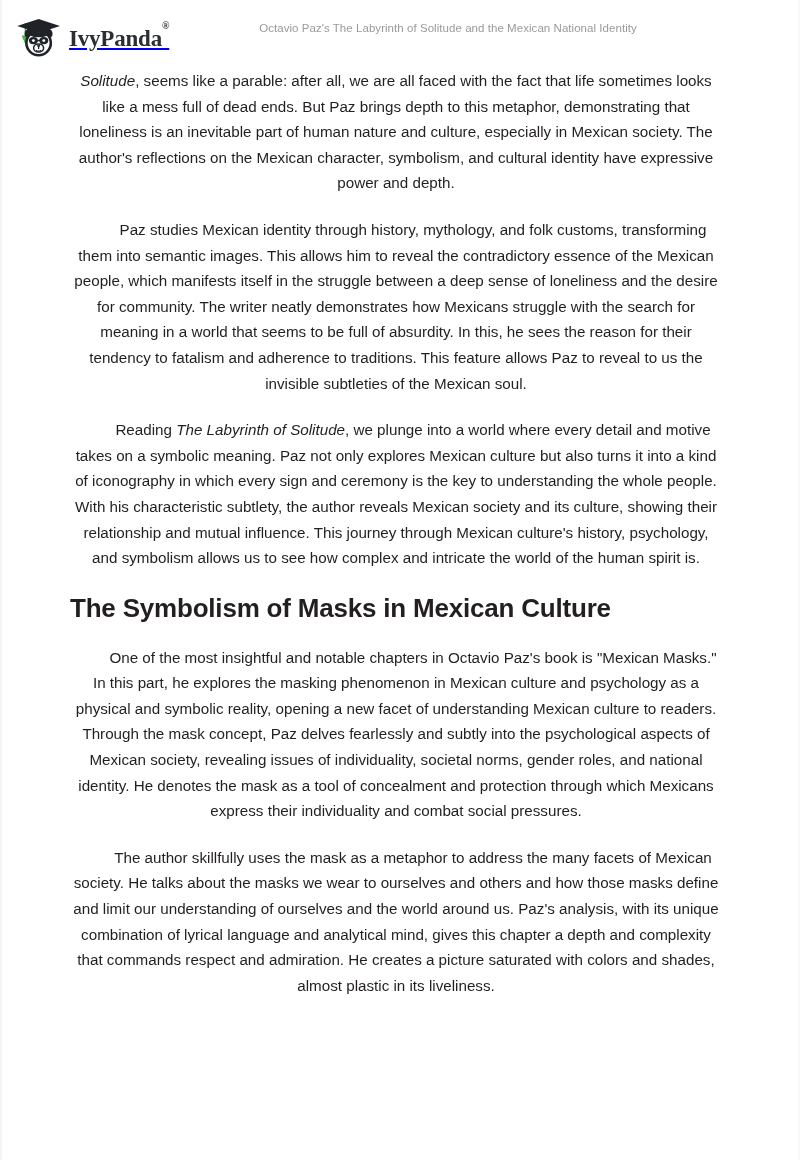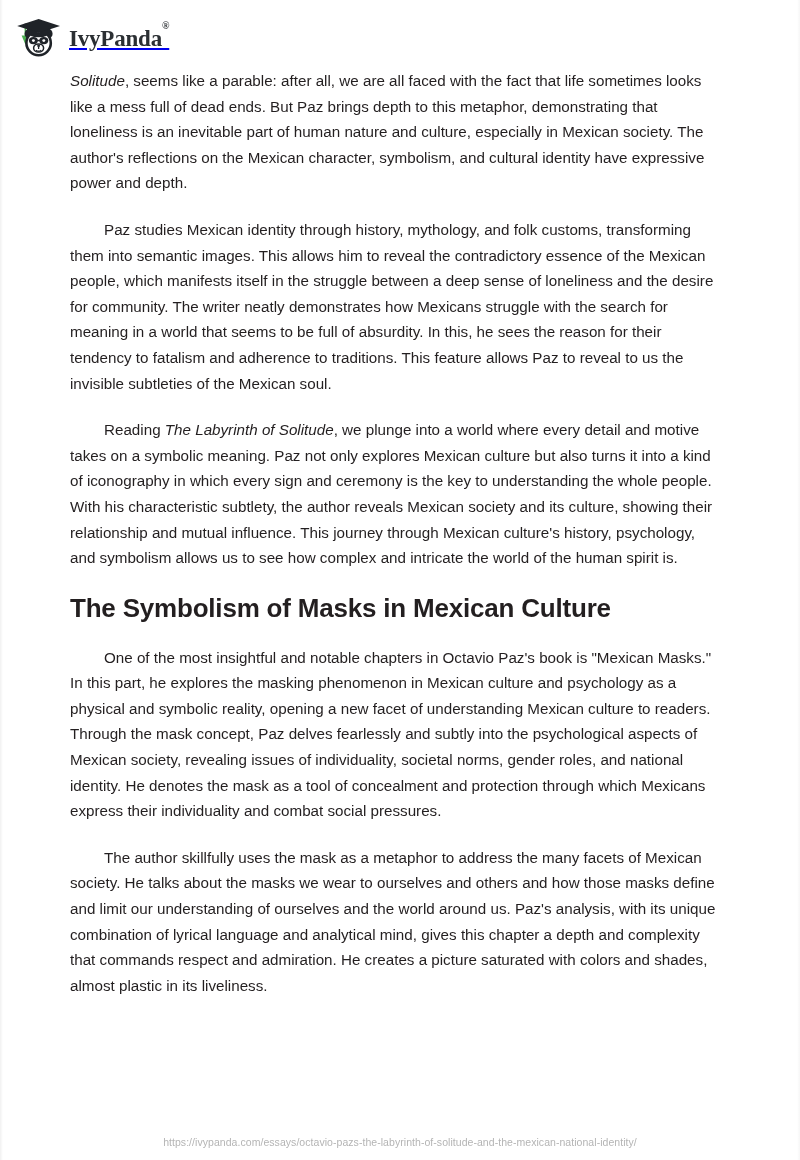--- a/index.html
+++ b/index.html
@@ -72,21 +72,21 @@
     position: absolute;
     left: 70px;
     top: 68px;
     width: 652px;
   }
   .para {
     font-size: 15.2px;
     line-height: 25.6px;
     color: #231f20;
     margin: 0 0 21px 0;
-    text-align: left;
+    text-align: center;
     text-indent: 34px;
   }
   .para.no-indent {
     text-indent: 0;
   }
   .para em {
     font-style: italic;
   }
   h2.section-heading {
     font-size: 26px;
@@ -164,34 +164,32 @@
           <g fill="#1f2328">
             <polygon points="22.6,2.0 44.0,9.0 22.6,16.0 1.2,9.0"></polygon>
             <path d="M11.0 11.6 L11.0 17.4 Q22.6 23.0 34.2 17.4 L34.2 11.6 L22.6 15.6 Z"></path>
           </g>
           <circle cx="9.4" cy="8.2" r="1.8" fill="#1f2328"></circle>
         </svg>
       </span>
       <span class="brand-word"><span>IvyPanda</span><sup>®</sup></span>
     </a>
 
+    <div class="running-title">Octavio Paz's The Labyrinth of Solitude and the Mexican National Identity</div>
   </div>
 
   <div class="content">
 
     <p class="para no-indent"><em>Solitude</em>, seems like a parable: after all, we are all faced with the fact that life sometimes looks like a mess full of dead ends. But Paz brings depth to this metaphor, demonstrating that loneliness is an inevitable part of human nature and culture, especially in Mexican society. The author's reflections on the Mexican character, symbolism, and cultural identity have expressive power and depth.</p>
 
     <p class="para">Paz studies Mexican identity through history, mythology, and folk customs, transforming them into semantic images. This allows him to reveal the contradictory essence of the Mexican people, which manifests itself in the struggle between a deep sense of loneliness and the desire for community. The writer neatly demonstrates how Mexicans struggle with the search for meaning in a world that seems to be full of absurdity. In this, he sees the reason for their tendency to fatalism and adherence to traditions. This feature allows Paz to reveal to us the invisible subtleties of the Mexican soul.</p>
 
     <p class="para">Reading <em>The Labyrinth of Solitude</em>, we plunge into a world where every detail and motive takes on a symbolic meaning. Paz not only explores Mexican culture but also turns it into a kind of iconography in which every sign and ceremony is the key to understanding the whole people. With his characteristic subtlety, the author reveals Mexican society and its culture, showing their relationship and mutual influence. This journey through Mexican culture's history, psychology, and symbolism allows us to see how complex and intricate the world of the human spirit is.</p>
 
     <h2 class="section-heading">The Symbolism of Masks in Mexican Culture</h2>
 
     <p class="para">One of the most insightful and notable chapters in Octavio Paz's book is "Mexican Masks." In this part, he explores the masking phenomenon in Mexican culture and psychology as a physical and symbolic reality, opening a new facet of understanding Mexican culture to readers. Through the mask concept, Paz delves fearlessly and subtly into the psychological aspects of Mexican society, revealing issues of individuality, societal norms, gender roles, and national identity. He denotes the mask as a tool of concealment and protection through which Mexicans express their individuality and combat social pressures.</p>
 
     <p class="para">The author skillfully uses the mask as a metaphor to address the many facets of Mexican society. He talks about the masks we wear to ourselves and others and how those masks define and limit our understanding of ourselves and the world around us. Paz's analysis, with its unique combination of lyrical language and analytical mind, gives this chapter a depth and complexity that commands respect and admiration. He creates a picture saturated with colors and shades, almost plastic in its liveliness.</p>
   </div>
 
-  <div class="footer">
-    <a class="footer-url" href="#">https://ivypanda.com/essays/octavio-pazs-the-labyrinth-of-solitude-and-the-mexican-national-identity/</a>
-  </div>
 
 </div>
 
 </body></html>

